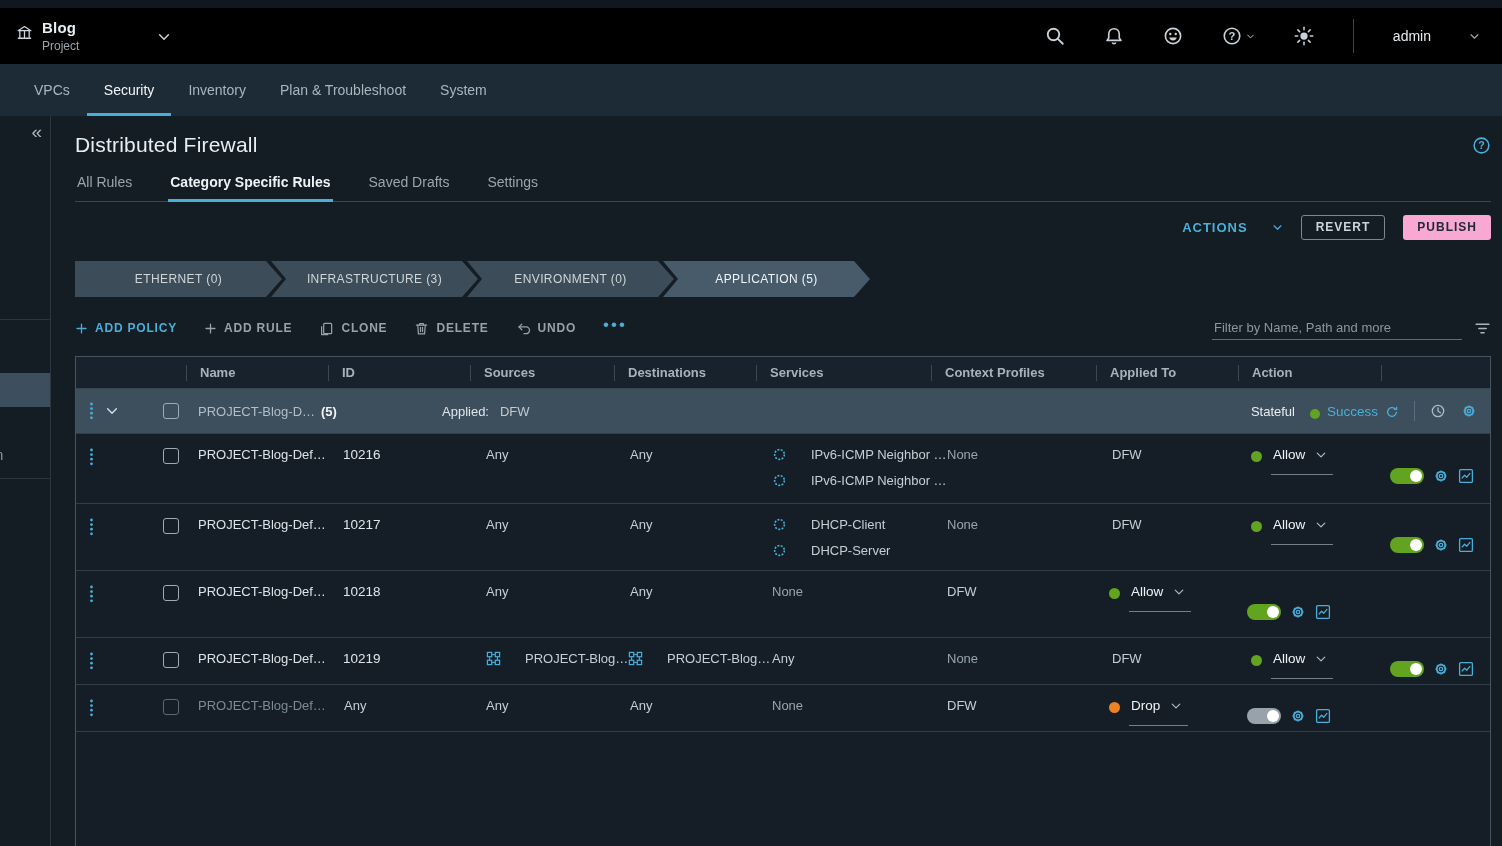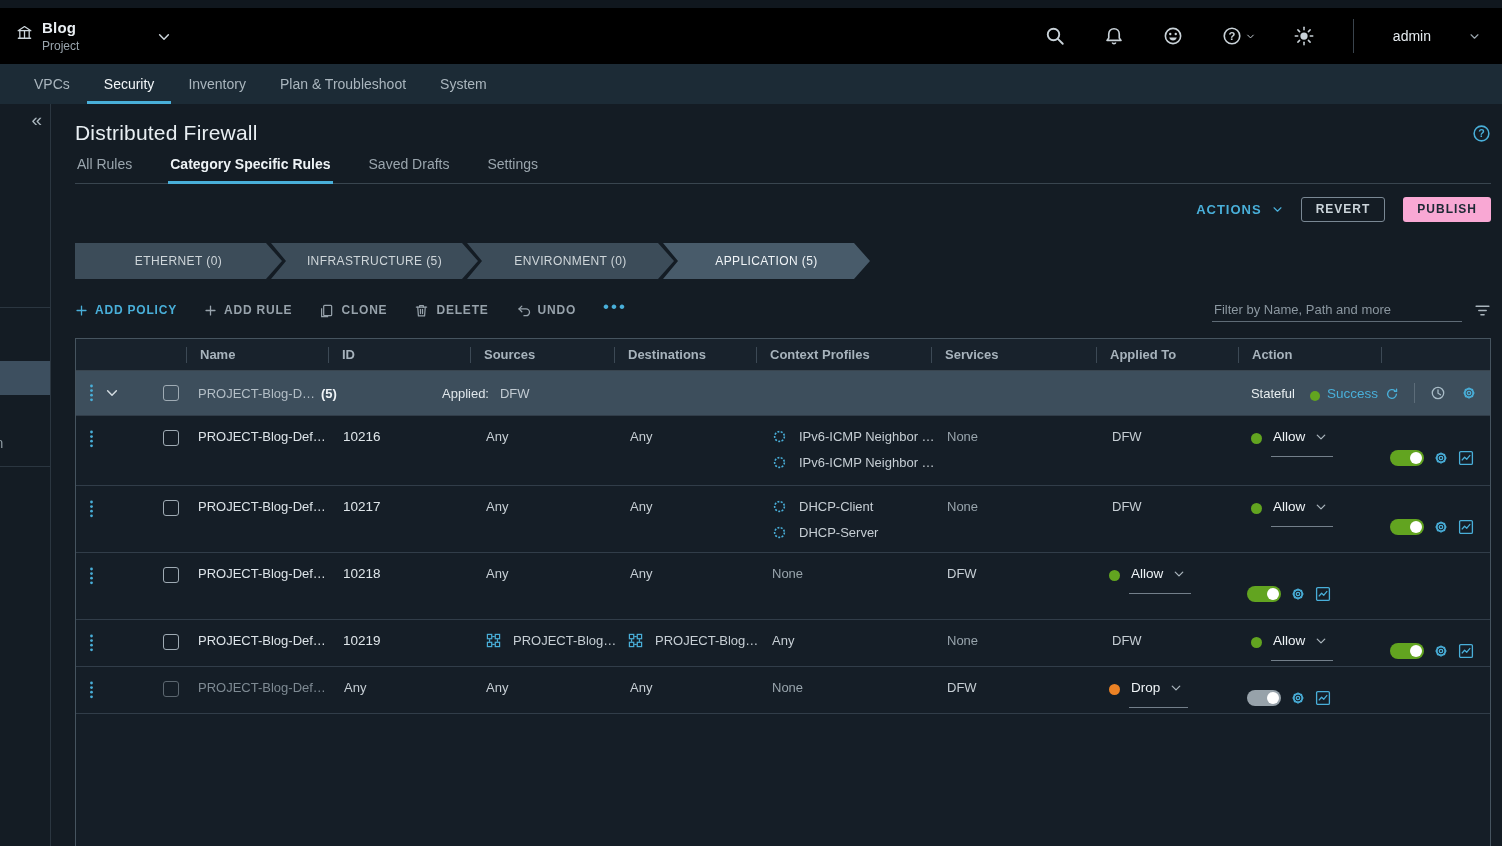--- a/index.html
+++ b/index.html
@@ -13,21 +13,21 @@
   .proj-icon { color:#cdd6dc; margin-top:4px; }
   .proj-name { font-size:15px; font-weight:700; letter-spacing:.2px; }
   .proj-type { font-size:12px; color:#9aa5ad; margin-top:3px; }
   .proj-chev { color:#cdd6dc; margin-left:78px; cursor:pointer; }
   .topbar-right { margin-left:auto; display:flex; align-items:center; gap:39px; color:#c9d2d8;text-align:center; }
   .tb-icon { cursor:pointer; color:#c9d2d8; display:flex; align-items:center; gap:4px; }
   .tb-divider { width:1px; height:34px; background:#3a444d; }
   .tb-user { display:flex; align-items:center; gap:38px; color:#e6ecf0; font-size:14px; cursor:pointer; }
 
   
-  .navbar { height:40px; background:#1c2b36; display:flex; align-items:stretch; padding-left:17px; }
+  .navbar { height:52px; background:#1c2b36; display:flex; align-items:stretch; padding-left:17px; }
   .nav-item { display:flex; align-items:center; padding:0 17px; font-size:14px; color:#aab6be;
     cursor:pointer; border-bottom:3px solid transparent; border-top:3px solid transparent; }
   .nav-item.active { color:#f2f6f8; border-bottom-color:#49afd9; }
 
   
   .shell { display:flex; height:750px; background:#141c24; }
   .sidebar { width:51px; position:relative; border-right:1px solid #2b3640; background:#141c24; flex:none; }
   .sb-collapse { position:absolute; top:6px; right:8px; color:#aab6be; font-size:19px; cursor:pointer; line-height:1; }
   .sb-div1 { position:absolute; top:203px; left:0; right:0; height:1px; background:#2b3640; }
   .sb-band { position:absolute; top:257px; left:0; right:0; height:34px; background:#3d4f5f; }
@@ -35,28 +35,28 @@
   .sb-partial span { position:absolute; left:-27px; font-size:14px; color:#8d99a1; white-space:nowrap; }
   .sb-div2 { position:absolute; top:362px; left:0; right:0; height:1px; background:#2b3640; }
 
   .main { flex:1; padding:0 11px 0 24px; position:relative; }
 
   
   .page-head { margin-top:14px; display:flex; align-items:center; justify-content:space-between; height:30px; }
   .page-title { font-size:21px; font-weight:400; color:#e8eef2; letter-spacing:.2px; }
   .help-round { color:#49afd9; cursor:pointer; }
 
-  .subtabs { margin-top:4px; display:flex; gap:34px; border-bottom:1px solid #39454f; }
+  .subtabs { margin-top:10px; display:flex; gap:34px; border-bottom:1px solid #39454f; }
   .subtab { font-size:14px; color:#9aa5ad; padding:4px 2px 9px; cursor:pointer;
     border-bottom:3px solid transparent; margin-bottom:-1px; }
   .subtab.active { color:#eef3f6; font-weight:600; border-bottom-color:#49afd9; }
 
   .actions-row { margin-top:12px; display:flex; justify-content:flex-end; align-items:center; gap:18px; height:26px; }
   .actions-link { color:#49afd9; font-size:13px; font-weight:600; letter-spacing:1px; display:flex;
-    align-items:center; gap:10px; cursor:pointer; }
+    align-items:center; gap:24px; cursor:pointer; }
   .btn { height:25px; border-radius:3px; font-size:12px; font-weight:600; letter-spacing:1px;
     padding:0 14px; cursor:pointer; font-family:inherit; }
   .btn-outline { background:transparent; border:1px solid #7a8894; color:#ccd5db; }
   .btn-solid { background:#f9a8d4; border:none; color:#1d2935; }
 
   
   .cat-tabs { margin-top:21px; display:flex; height:36px; }
   .cat-tab { width:207px; background:#3c4c59; color:#cfd6da; font-size:12px; letter-spacing:.4px;
     display:flex; align-items:center; justify-content:center; cursor:pointer;
     clip-path:polygon(0 0, calc(100% - 16px) 0, 100% 50%, calc(100% - 16px) 100%, 0 100%, 15px 50%); }
@@ -106,21 +106,21 @@
   .picon { color:#a9bcc7; cursor:pointer; line-height:0; }
   .picon.blue { color:#49afd9; }
 
   
   .rrow { border-top:1px solid #313d49; background:#151e27; }
   .cell { padding-top:13px; font-size:13px; color:#c6ced4; }
   .c-ctl { display:flex; align-items:flex-start; padding-top:14px; }
   .c-name { padding-left:12px; color:#dce3e8; white-space:nowrap; overflow:hidden; }
   .c-id { padding-left:15px; color:#dfe6ea; font-size:13.5px; }
   .c-txt { padding-left:16px; }
-  .ent { display:flex; align-items:center; gap:12px; white-space:nowrap; }
+  .ent { display:flex; align-items:center; gap:24px; white-space:nowrap; }
   .svc-cell { padding-left:16px; display:flex; flex-direction:column; gap:11px; }
   .svc-ic { color:#49afd9; flex:none; line-height:0; }
   .grp-ic { color:#49afd9; flex:none; line-height:0; }
   .c-ctx { padding-left:16px; color:#98a4ac; }
   .c-act { padding-left:13px; display:flex; align-items:flex-start; gap:9px; }
   .adot { width:11px; height:11px; border-radius:50%; margin-top:4px; flex:none; }
   .act-label { display:flex; align-items:center; gap:10px; color:#eef3f6; font-size:13.5px;
     border-bottom:1px solid #737f8a; padding:0 6px 12px 2px; cursor:pointer; }
   .act-label .chev { color:#aab5bd; line-height:0; }
   .c-icons { display:flex; align-items:center; gap:9px; padding-top:15px; padding-left:9px; }
@@ -366,21 +366,21 @@
         <svg class="ic" width="11" height="11">
             <use href="#i-chev"></use>
           </svg>
       </span>
       <button class="btn btn-outline">REVERT</button>
       <button class="btn btn-solid">PUBLISH</button>
     </div>
 
     <div class="cat-tabs">
       <span class="cat-tab">ETHERNET (0)</span>
-      <span class="cat-tab">INFRASTRUCTURE (5)</span>
+      <span class="cat-tab">INFRASTRUCTURE (3)</span>
       <span class="cat-tab">ENVIRONMENT (0)</span>
       <span class="cat-tab active">APPLICATION (5)</span>
     </div>
 
     <div class="toolbar">
       <button class="tool-btn primary">
         <svg class="ic" width="13" height="13">
             <use href="#i-plus"></use>
           </svg>
           <span>ADD POLICY</span>
@@ -419,22 +419,22 @@
     </div>
 
     <div class="table">
 
       <div class="grid thead">
         <div class="th"></div>
         <div class="th">Name</div>
         <div class="th">ID</div>
         <div class="th">Sources</div>
         <div class="th">Destinations</div>
+        <div class="th">Services</div>
         <div class="th">Context Profiles</div>
-        <div class="th">Services</div>
         <div class="th">Applied To</div>
         <div class="th">Action</div>
         <div class="th"></div>
       </div>
 
       <div class="prow">
         <div class="prow-ctl">
           <span class="drag"><svg class="ic" width="5" height="18">
                 <use href="#i-dotsv"></use>
               </svg></span>

